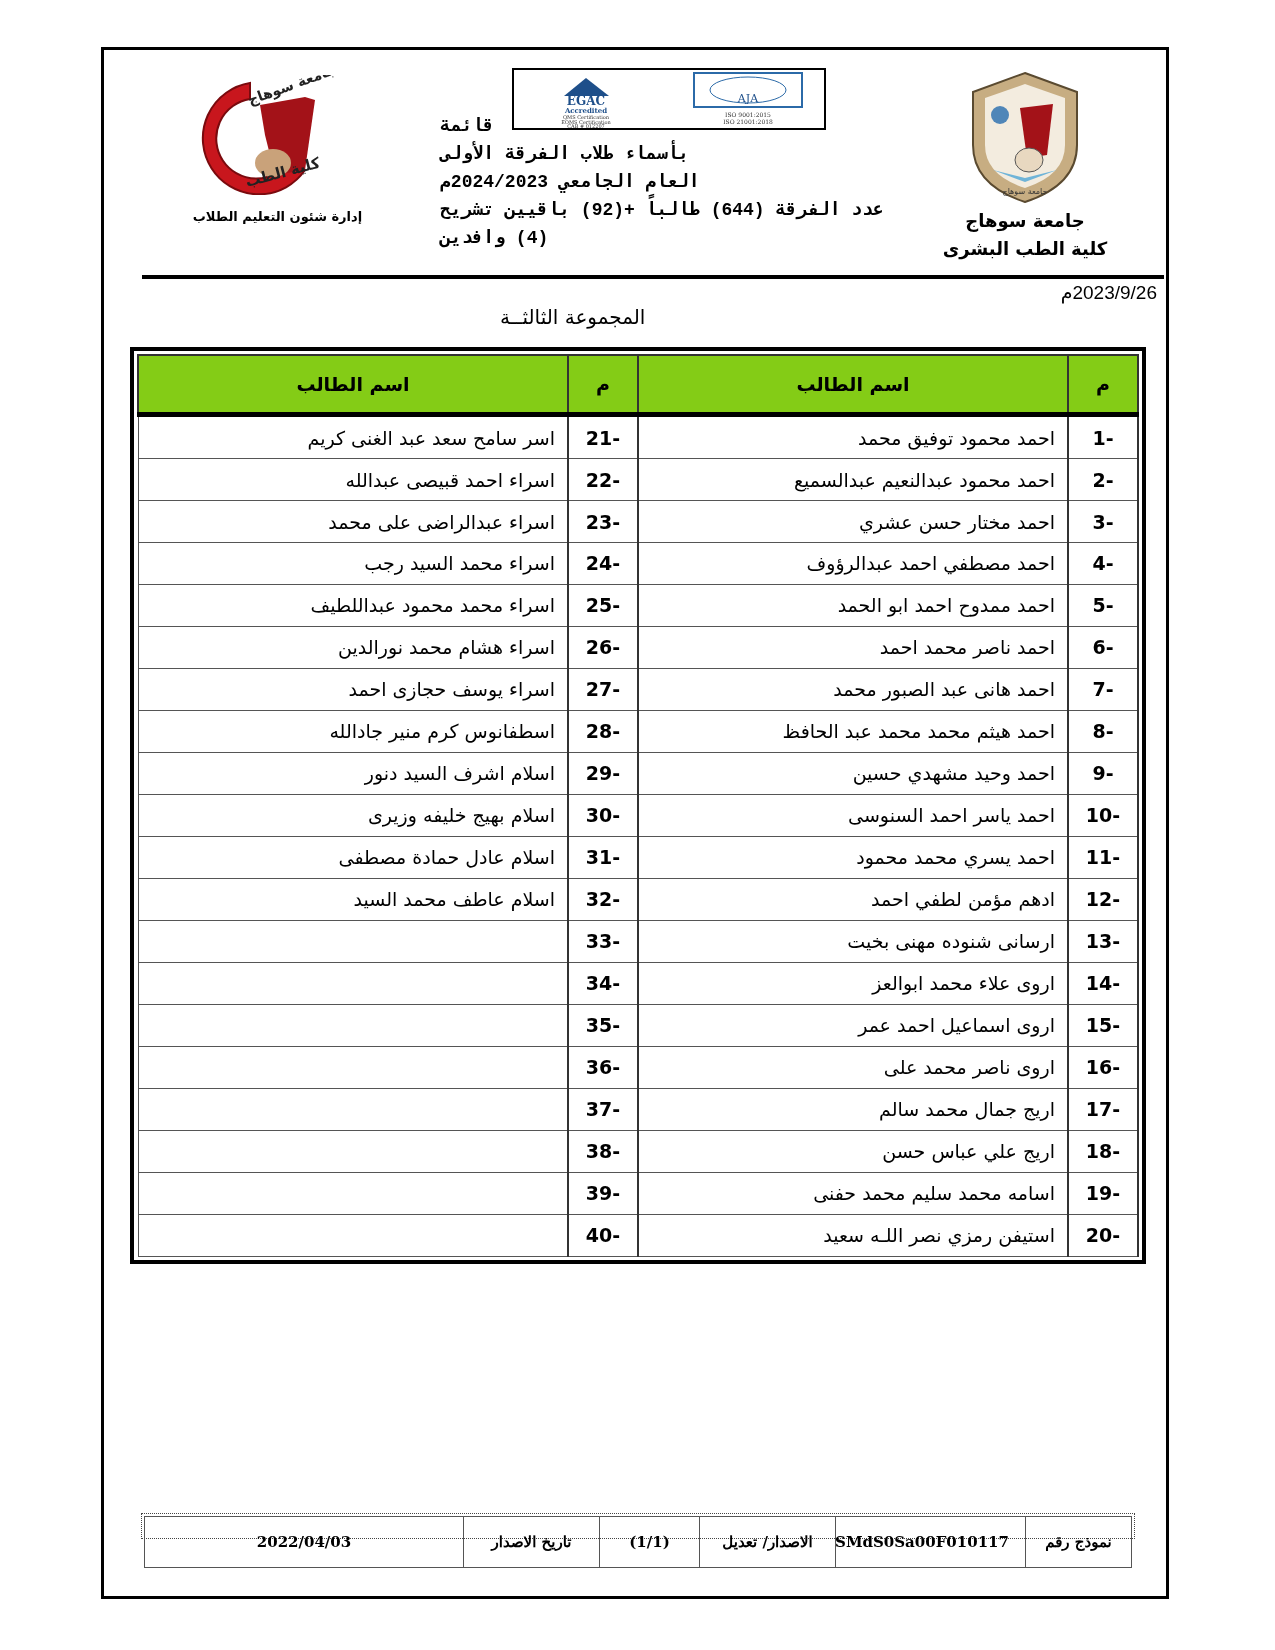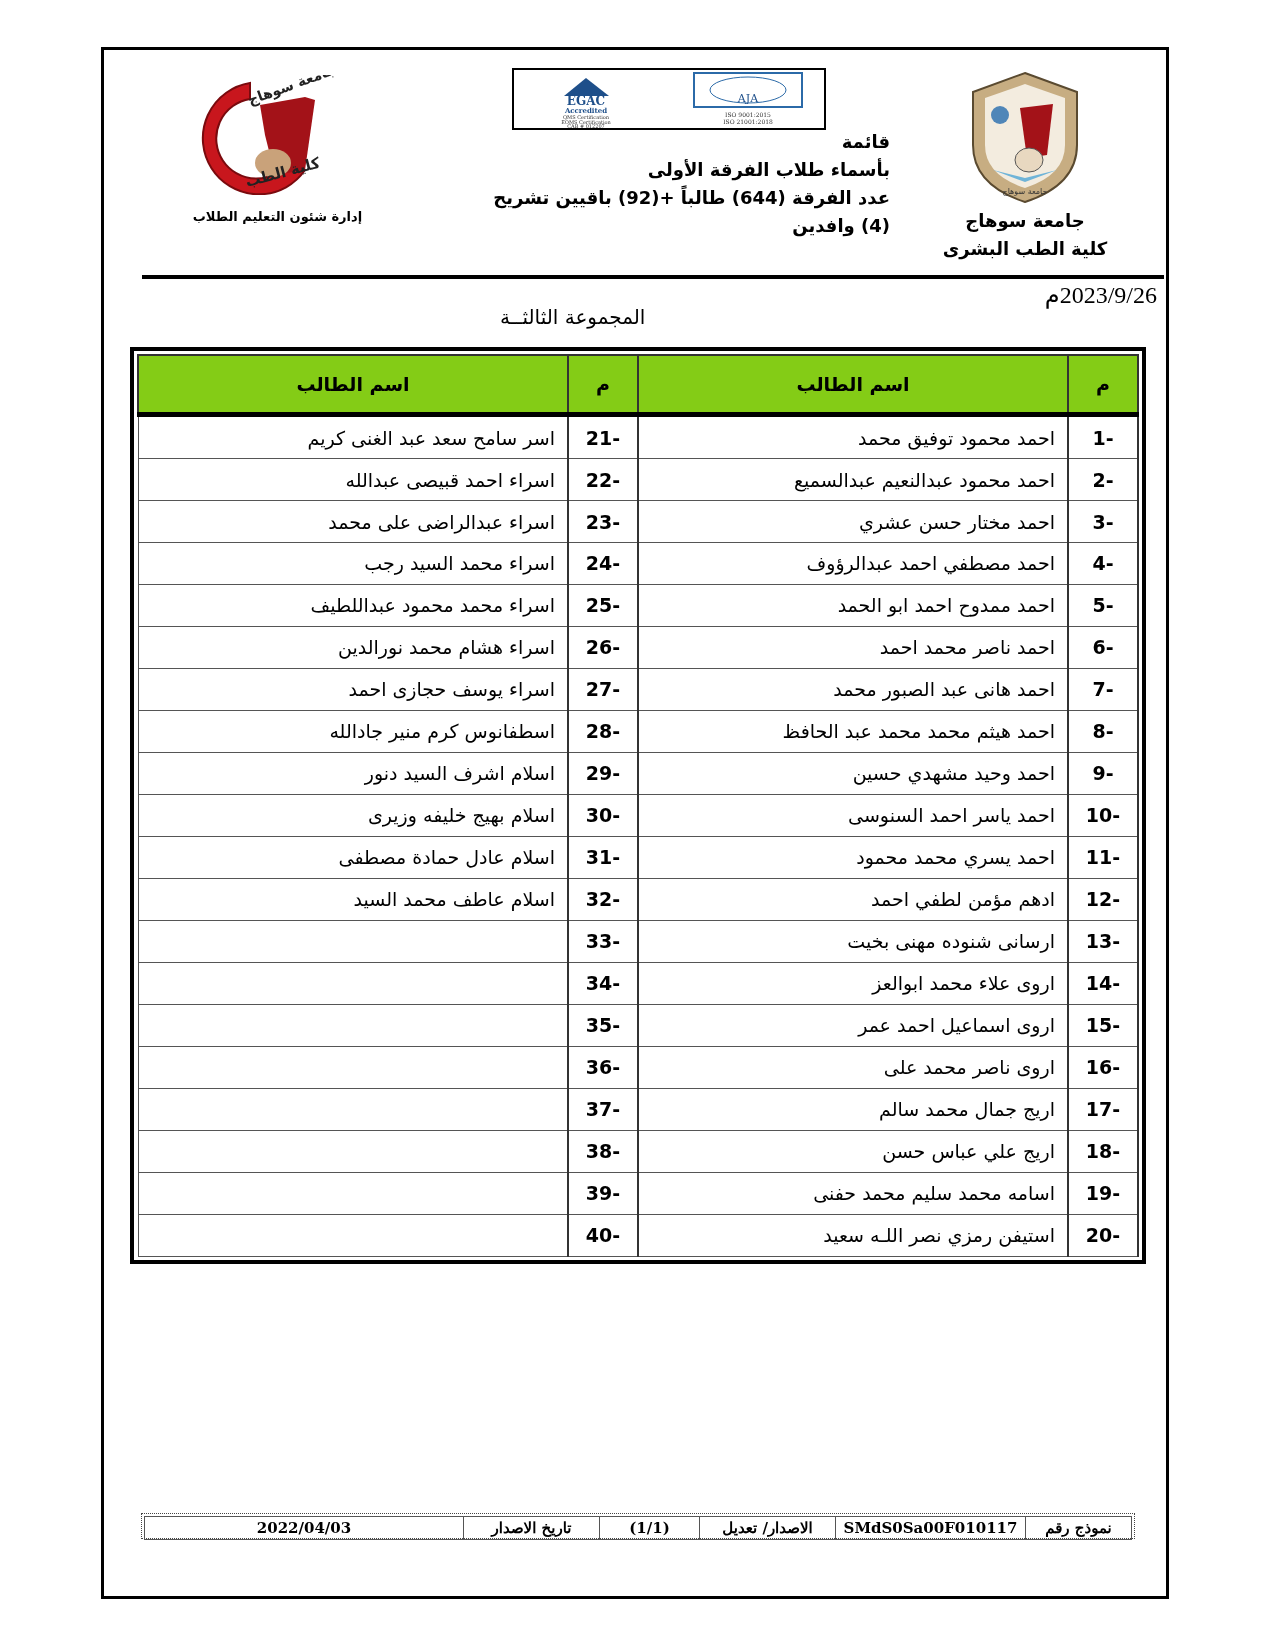--- a/index.html
+++ b/index.html
@@ -10,46 +10,46 @@
 
   
   .logo-left { position:absolute; left:155px; top:75px; width:180px; height:120px; }
   .logo-right { position:absolute; left:965px; top:70px; width:120px; height:135px; }
   .cert-box { position:absolute; left:512px; top:68px; width:310px; height:58px;
               border:2px solid #000000; background:#fff; }
   .dept-left { position:absolute; left:170px; top:209px; width:215px; text-align:center;
                font-weight:bold; font-size:13px; direction:rtl; }
   .uni-right { position:absolute; left:935px; top:207px; width:180px; text-align:center;
                font-weight:bold; font-size:18px; line-height:28px; direction:rtl; }
-  .title-block { position:absolute; left:440px; top:128px; width:450px; text-align:right;
-                 font-weight:bold; font-size:18px; line-height:28px; direction:rtl; }
+  .title-block { position:absolute; left:440px; top:112px; width:450px; text-align:left;
+                 font-weight:bold; font-size:18px; line-height:28px; direction:rtl;font-family:Liberation Mono, monospace; }
   .header-rule { position:absolute; left:142px; top:275px; width:1022px; height:4px; background:#000; }
-  .date-line { position:absolute; right:118px; top:281px; font-family:Liberation Serif, serif;
-               font-size:24px; direction:rtl; }
+  .date-line { position:absolute; right:118px; top:281px; font-family:Liberation Sans, sans-serif;
+               font-size:19px; direction:rtl; }
   .group-title { position:absolute; left:500px; top:305px; width:290px; text-align:left;
                  font-size:20px; direction:rtl; }
 
   
   .main-table-wrap { position:absolute; left:130px; top:347px; width:1016px; height:917px;
                      border:4px solid #000; box-sizing:border-box; padding:3px; }
   table.roster { width:100%; height:100%; border-collapse:collapse; direction:rtl; table-layout:fixed; }
   table.roster th { background:#84cc16; font-size:19px; font-weight:bold; height:54px;
                     border:2px solid #333; border-bottom:5px solid #000; }
   table.roster td { border:1px solid #555; font-size:19px; height:40px; padding:0 12px; }
   td.num { text-align:center; font-weight:bold; font-family:"DejaVu Sans", sans-serif; font-size:20px;
            border-left:2px solid #333 !important; border-right:2px solid #333 !important;}
   td.name { text-align:right; }
   col.c-num { width:70px; }
 
   
   .footer-wrap { position:absolute; left:141px; top:1513px; width:994px; height:26px;
                  border:1px dotted #444; padding:2px; box-sizing:border-box; }
   table.footer { width:100%; height:100%; border-collapse:collapse; direction:rtl; table-layout:fixed; }
   table.footer td { border:1px solid #555; text-align:center; font-family:"DejaVu Serif", serif;
-                    font-weight:bold; font-size:15px; padding:2px; }
+                    font-weight:bold; font-size:15px; padding:16px; }
 </style>
 </head>
 <body>
 
 <div class="page-frame"></div>
 
 <div class="logo-left">
   <svg width="180" height="120" viewBox="0 0 180 120">
     <path d="M95 8 A56 56 0 1 0 150 95 L135 85 A40 40 0 1 1 95 24 Z" fill="#c8161d" stroke="#7a0a0e" stroke-width="2"></path>
     <path d="M105 30 L150 22 L160 25 L150 95 L120 100 L110 60 Z" fill="#a31218"></path>
@@ -76,20 +76,21 @@
       <text x="234" y="32" font-size="11" text-anchor="middle" fill="#1e4f8a" font-family="DejaVu Serif, serif">AJA</text>
       <text x="234" y="47" font-size="6" text-anchor="middle" fill="#333" font-family="DejaVu Serif, serif">ISO 9001:2015</text>
       <text x="234" y="54" font-size="6" text-anchor="middle" fill="#333" font-family="DejaVu Serif, serif">ISO 21001:2018</text>
     </g>
   </svg>
 </div>
 
 <div class="title-block">
   <div>قائمة</div>
   <div>بأسماء طلاب الفرقة الأولى</div>
+  <div>العام الجامعي 2024/2023م</div>
   <div>عدد الفرقة (644) طالباً +(92) باقيين تشريح</div>
   <div>(4) وافدين</div>
 </div>
 
 <div class="logo-right">
   <svg width="120" height="135" viewBox="0 0 120 135">
     <path d="M60 3 L112 22 L112 75 Q112 115 60 132 Q8 115 8 75 L8 22 Z" fill="#c7ad82" stroke="#5a4a30" stroke-width="2"></path>
     <path d="M60 14 L100 28 L100 75 Q100 105 60 118 Q20 105 20 75 L20 28 Z" fill="#f3ecdf"></path>
     <circle cx="35" cy="45" r="9" fill="#4f86b8"></circle>
     <path d="M55 38 L88 34 L82 85 L62 88 Z" fill="#a31218"></path>

